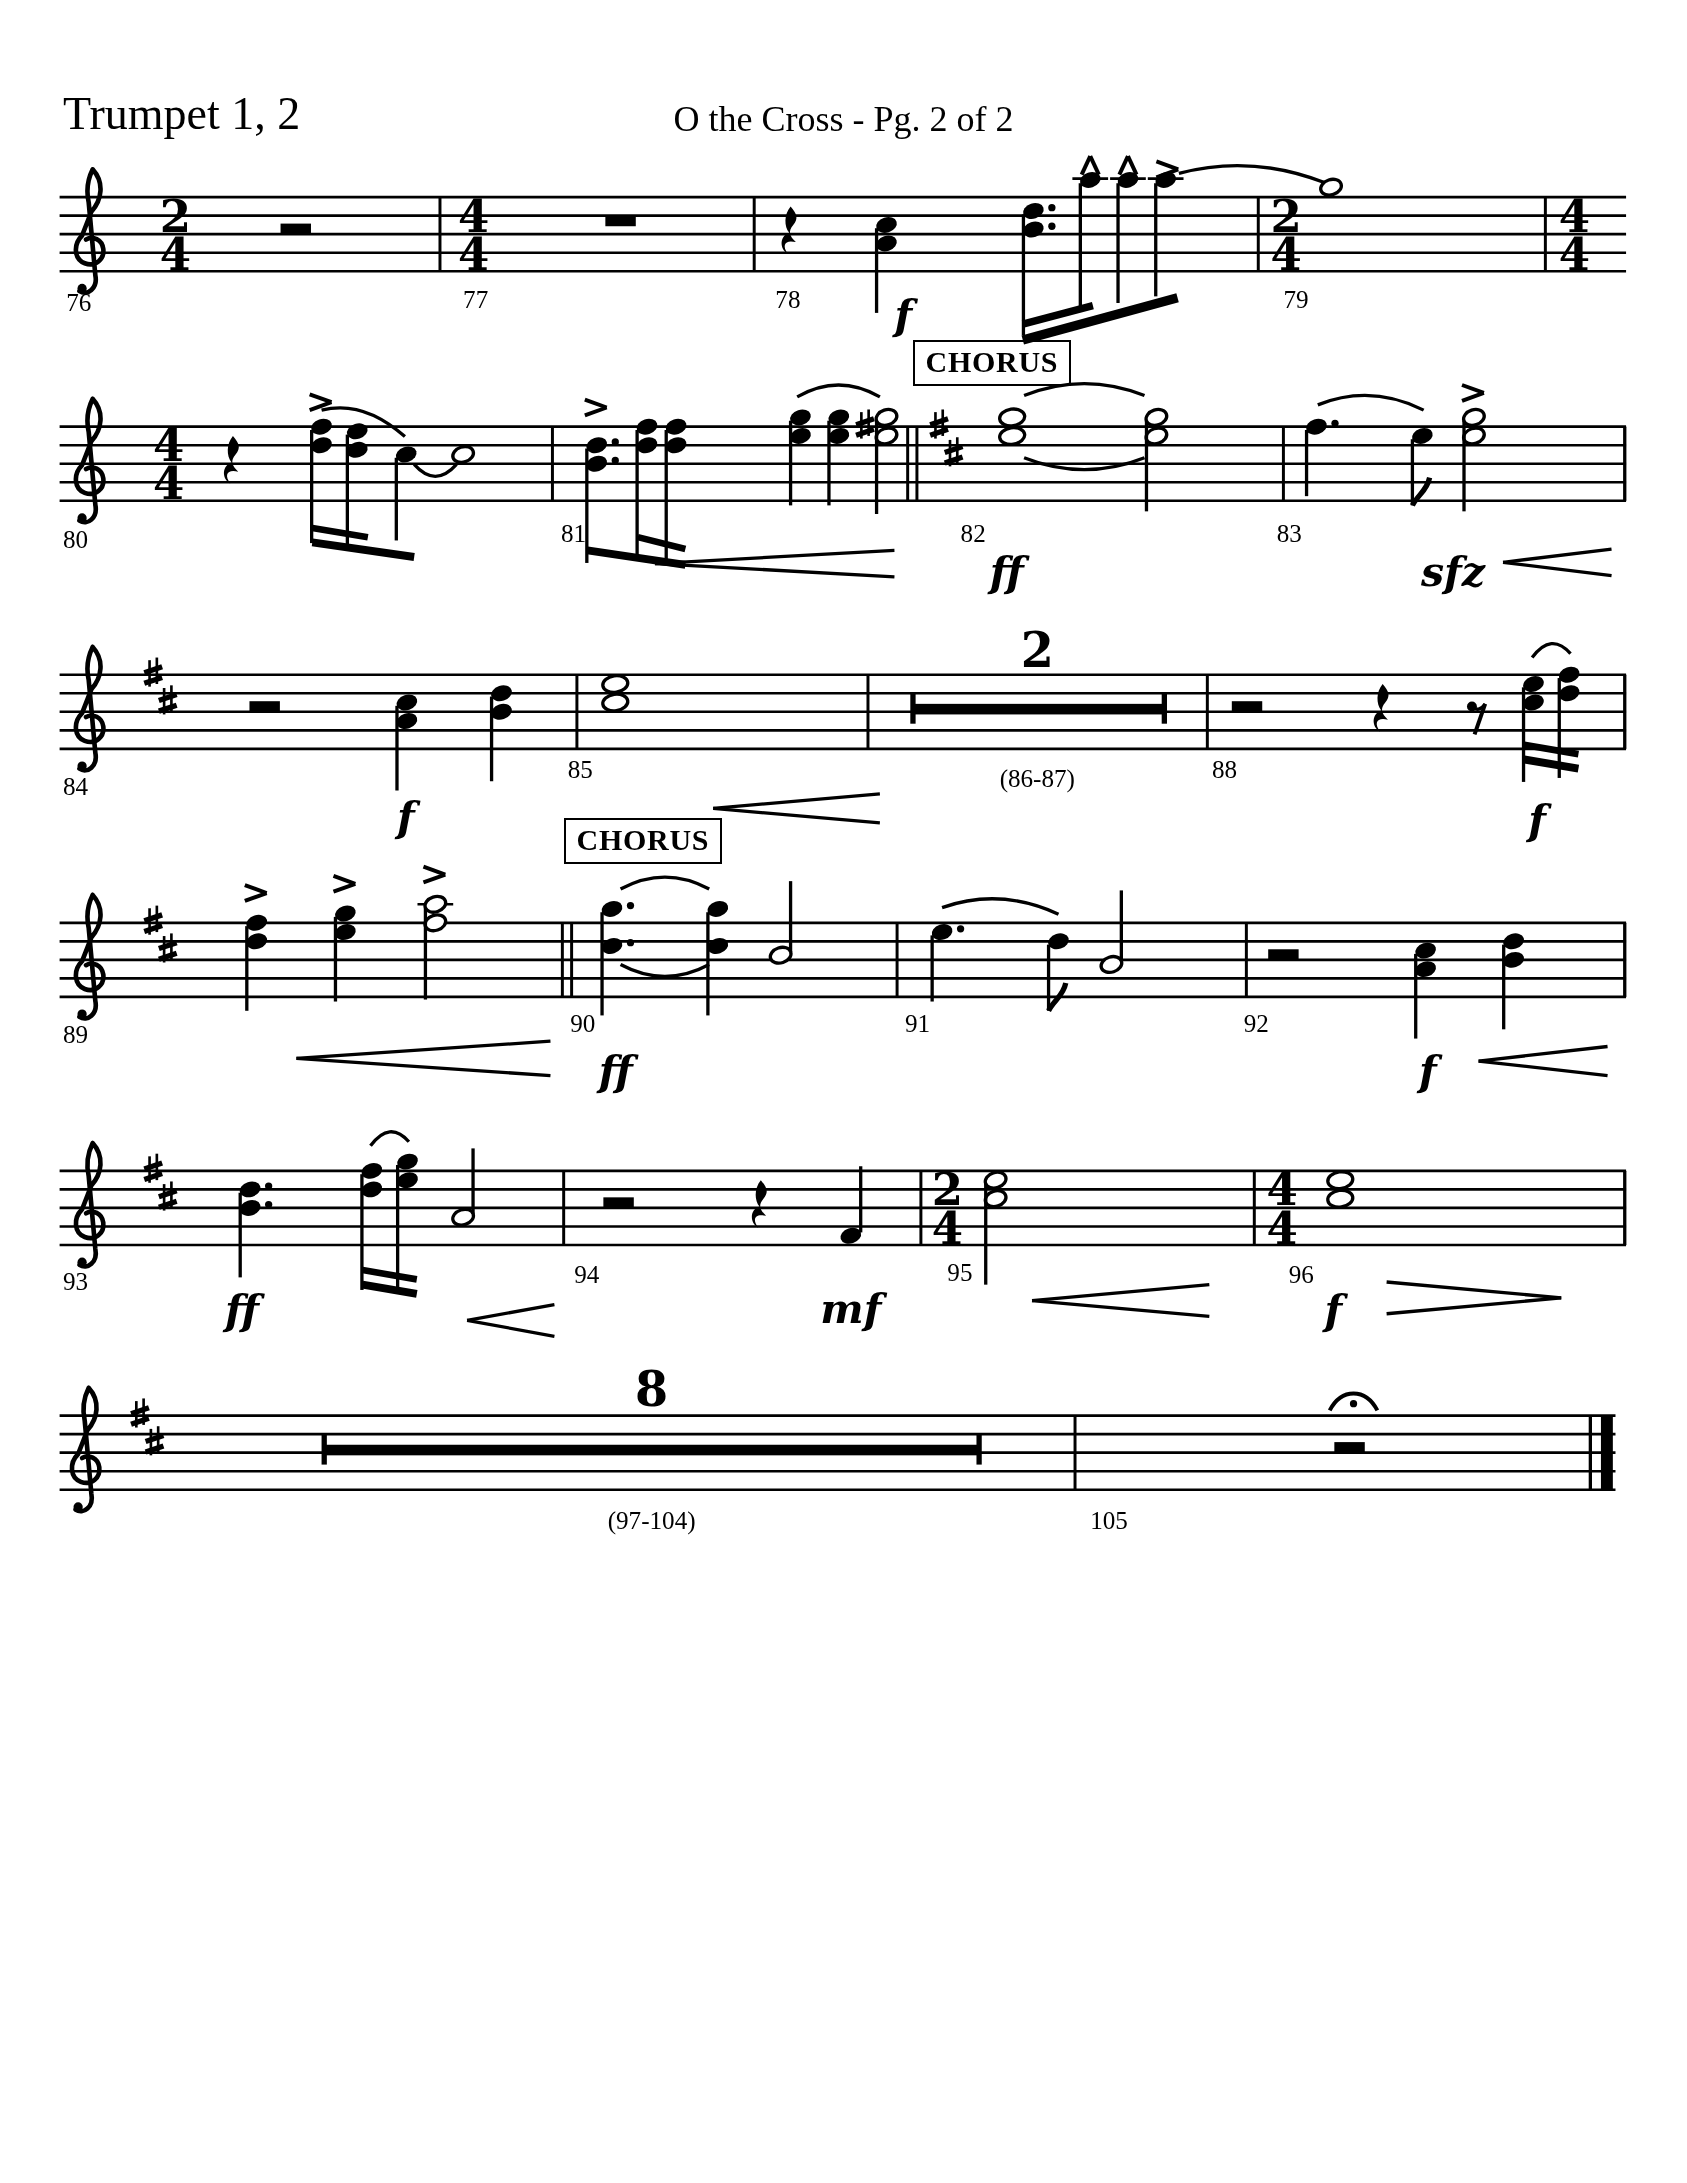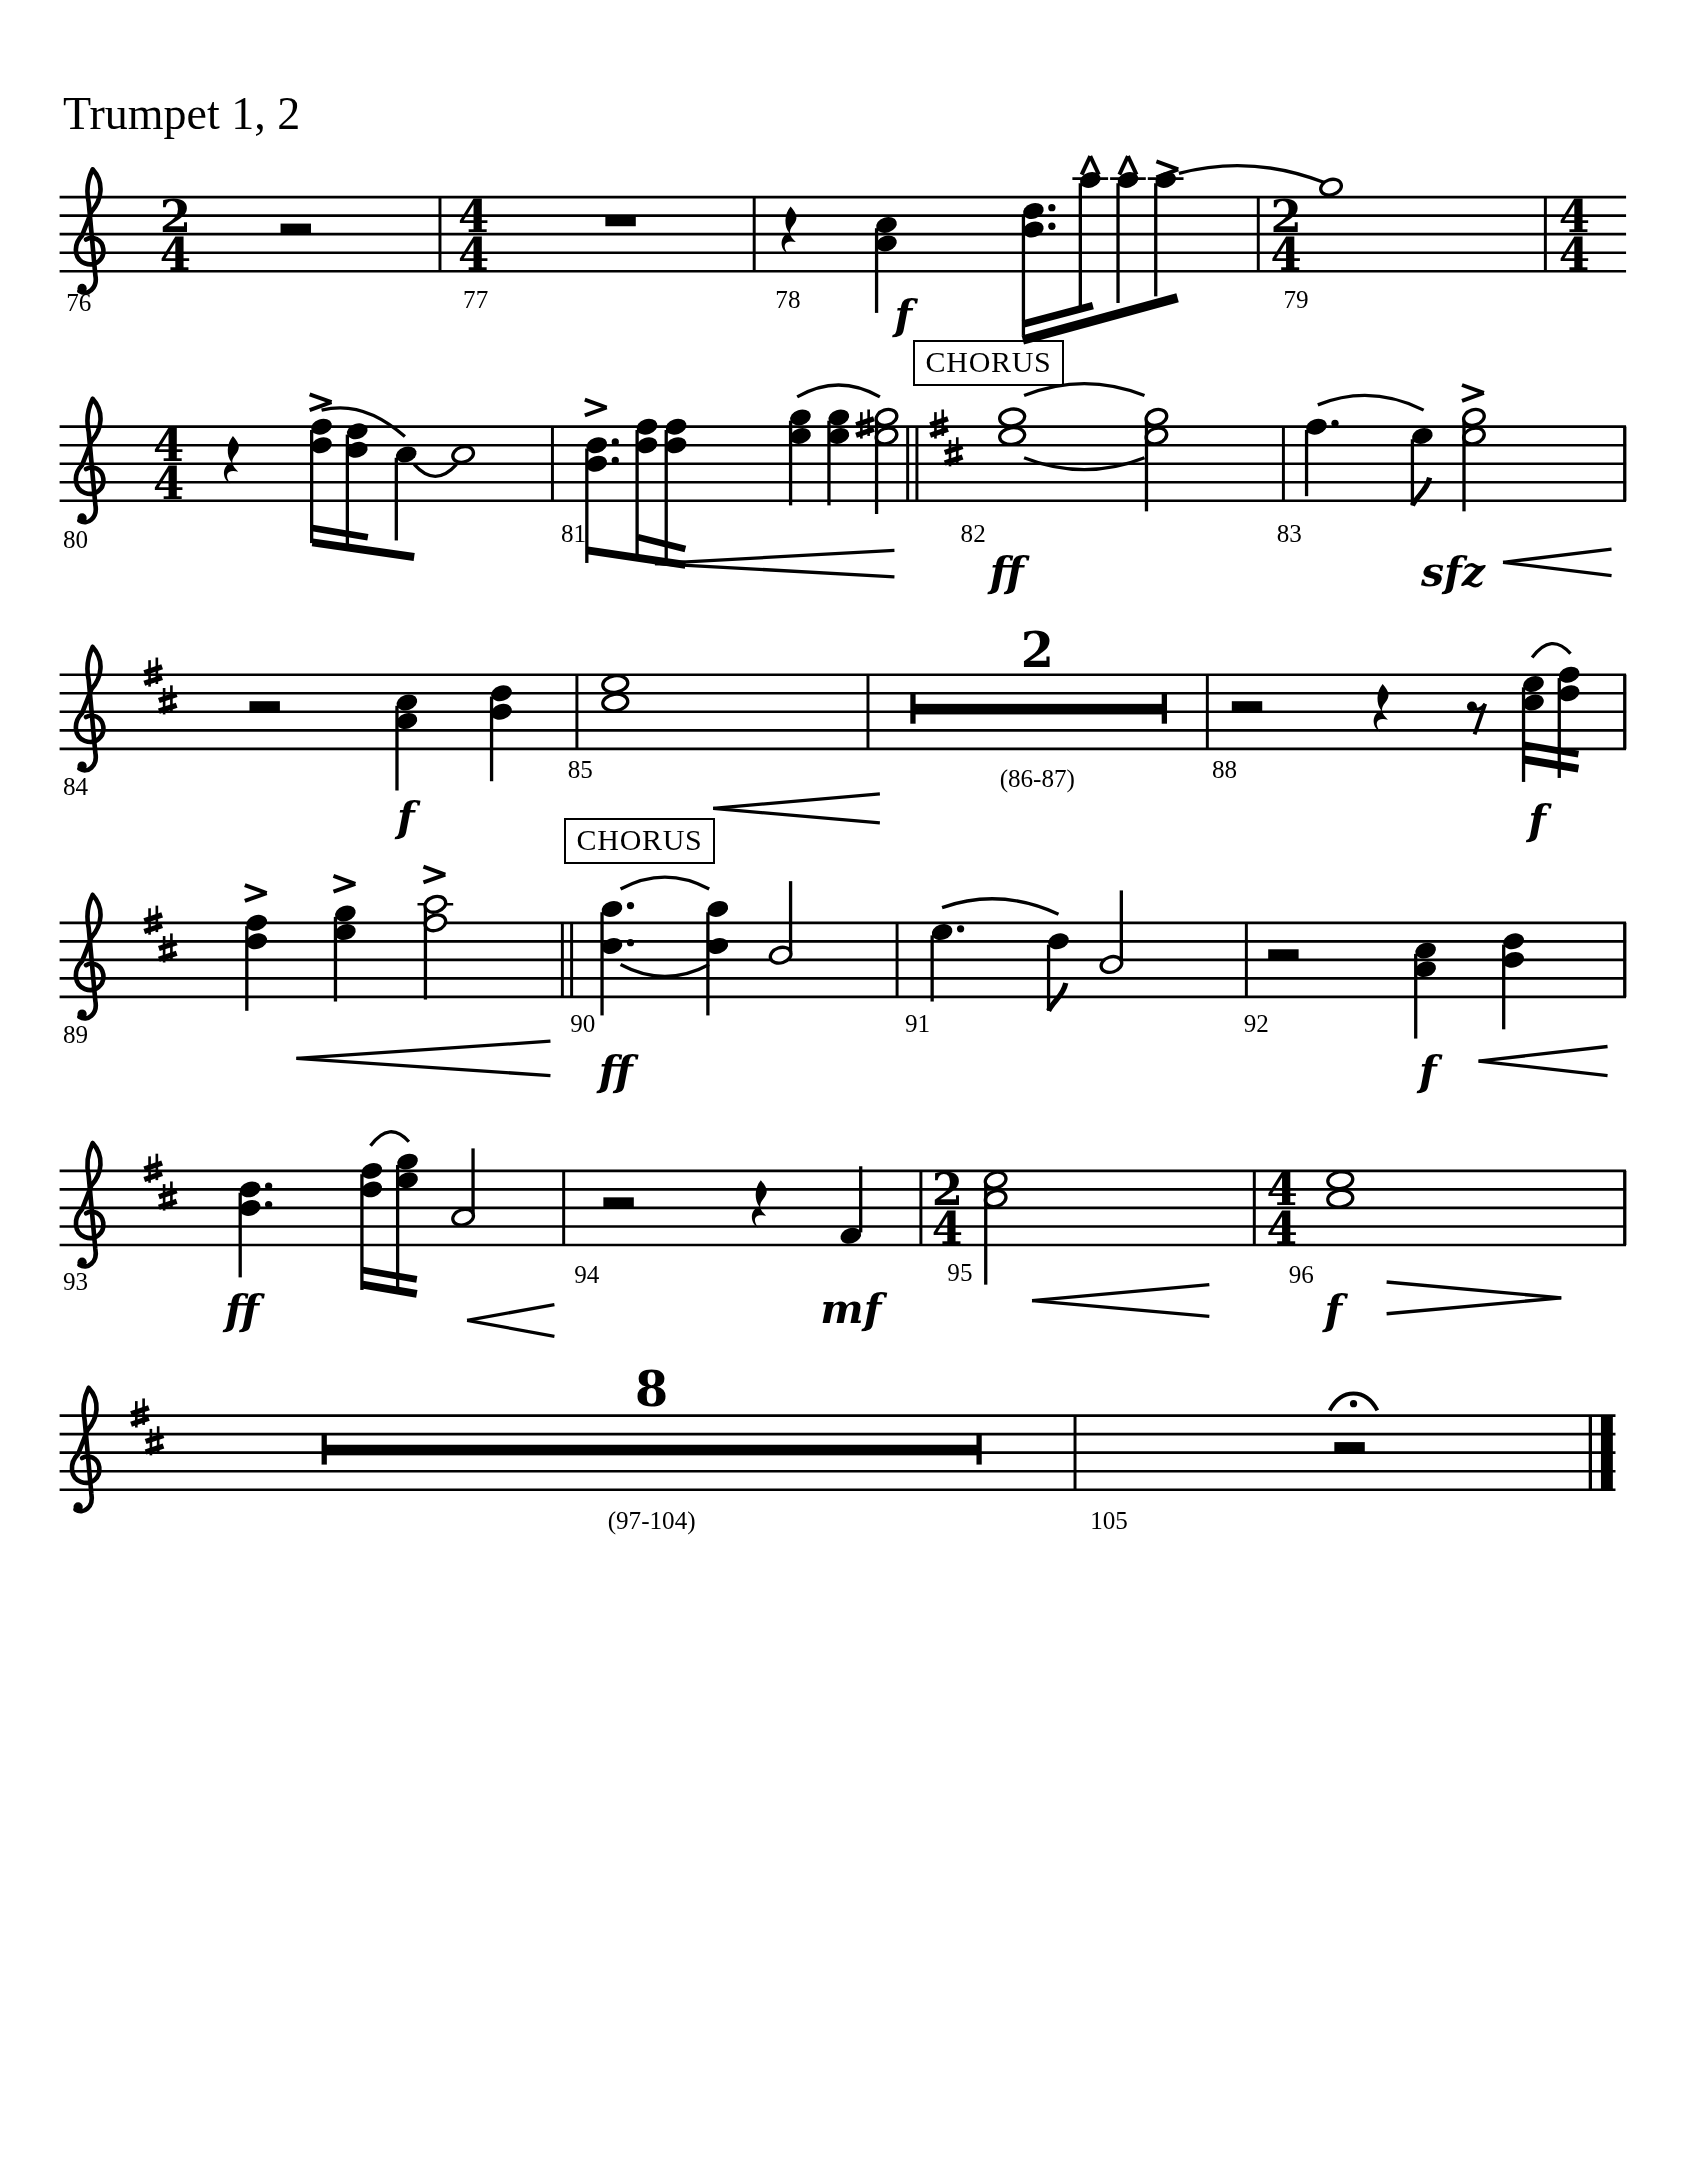--- a/index.html
+++ b/index.html
@@ -1,36 +1,37 @@
 <!DOCTYPE html>
 <html style="font-size:10.6px"><head>
 <meta charset="utf-8">
 <style>
   html,body{margin:0;padding:0;background:#e8e8e8;}
   .page{position:relative;width:1687px;height:2183px;background:#ffffff;overflow:hidden;
         font-family:"Liberation Serif","DejaVu Serif",serif;color:#000;}
   .part-name{position:absolute;left:63px;top:91px;font-size:46px;line-height:1;text-align:right;}
   .page-title{position:absolute;left:0;top:101px;width:100%;text-align:center;font-size:36px;line-height:1;}
-  .chorus-box{position:absolute;border:2.6px solid #000;font-weight:normal;font-size:30px;
+  .chorus-box{position:absolute;border:2.6px solid #000;font-weight:bold;font-size:30px;
               line-height:1;padding:5.3px 10.6px 6.6px 10.6px;background:#fff;letter-spacing:0.7px;}
   .chorus-1{left:913px;top:340px;}
   .chorus-2{left:564px;top:818px;}
   svg.score{position:absolute;left:0;top:0;}
   text{fill:#000;}
   .mnum{font-family:"Liberation Serif",serif;font-size:38px;}
   .range{font-family:"Liberation Serif",serif;font-size:38px;}
   .big{font-family:"DejaVu Serif",serif;font-size:72px;font-weight:bold;}
   .dyn{font-family:"DejaVu Serif",serif;font-size:62px;font-weight:bold;font-style:italic;}
   .ts{font-family:"DejaVu Serif",serif;font-size:68px;font-weight:bold;}
 </style>
 </head>
 <body>
 
 <div class="page">
   <div class="part-name">Trumpet 1, 2</div>
+  <div class="page-title">O the Cross - Pg. 2 of 2</div>
   <div class="chorus-box chorus-1">CHORUS</div>
   <div class="chorus-box chorus-2">CHORUS</div>
   <svg class="score" width="1687" height="2183" viewBox="0 0 2550 3300" xmlns="http://www.w3.org/2000/svg">
       <g>
         <line x1="90" y1="298" x2="2458" y2="298" stroke="#000000" stroke-width="4"></line>
         <line x1="90" y1="326" x2="2458" y2="326" stroke="#000000" stroke-width="4"></line>
         <line x1="90" y1="354" x2="2458" y2="354" stroke="#000000" stroke-width="4"></line>
         <line x1="90" y1="382" x2="2458" y2="382" stroke="#000000" stroke-width="4"></line>
         <line x1="90" y1="410" x2="2458" y2="410" stroke="#000000" stroke-width="4"></line>
         <path d="M 140,256 C 158,276 154,302 138,320

